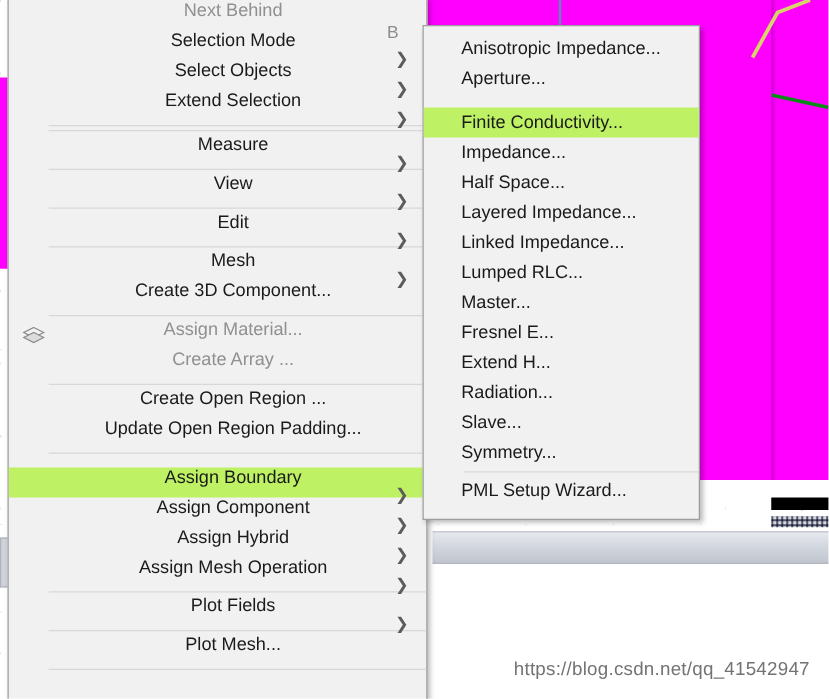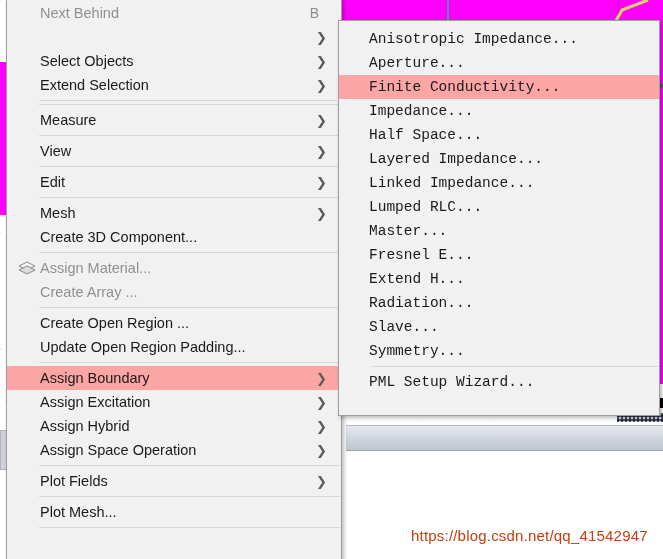--- a/index.html
+++ b/index.html
@@ -110,21 +110,21 @@
   .left-vscroll {
     position: absolute;
     left: 0px; top: 430px; width: 8px; height: 40px;
     background: #cfd2d8;
     border: 1px solid #b0b4bc;
     box-sizing: border-box;
   }
   .watermark {
     position: absolute;
     left: 411px; top: 527px;
-    color: #c2410c;
+    color: #737373;
     font-size: 15px;
     letter-spacing: 0.2px;
     white-space: nowrap;
     user-select: none;
   }
 
   
   .menu {
     position: absolute;
     background: #f1f1f1;
@@ -139,21 +139,21 @@
     align-items: center;
     height: 24px;
     padding-left: 39px;
     padding-right: 8px;
     font-size: 14.5px;
     color: #1a1a1a;
     white-space: nowrap;
     box-sizing: border-box;
   }
   .menu-row.disabled { color: #909090; }
-  .menu-row.selected { background: #fca5a5; }
+  .menu-row.selected { background: #bef264; margin-top: 11px; }
   .menu-row .label { flex: 0 0 auto; }
   .menu-row .accel {
     margin-left: auto;
     font-size: 14px;
     color: #8c8c8c;
     padding-right: 14px;
   }
   .menu-row .arrow {
     margin-left: auto;
     color: #5c5c5c;
@@ -175,30 +175,29 @@
   }
 
   
   #left-menu {
     left: 6px;
     top: -3px;
     width: 336px;
     height: 566px;
     border-top: none;
   }
-  #left-menu .menu-row { padding-left: 33px; }
+  #left-menu .menu-row { padding-left: 33px; flex-direction: column; }
   #left-menu .menu-row .arrow { padding-right: 6px; }
 
   
   #sub-menu {
     left: 338px;
     top: 20px;
-    width: 322px;
+    width: 222px;
     height: 396px;
-    font-family: Liberation Mono, monospace;
   }
   #sub-menu .menu-row { padding-left: 30px; height: 24px; }
 
   .sub-inner-top { height: 6px; }
   .menu-inner-pad { height: 4px; }
 </style>
 </head>
 <body>
 
 <div id="screen">
@@ -236,20 +235,21 @@
   <div class="watermark">https://blog.csdn.net/qq_41542947</div>
 
   <div class="menu" id="left-menu">
     <div class="menu-inner-pad"></div>
     <div id="left-menu-items">
         <div class="menu-row disabled">
           <span class="label">Next Behind</span>
           <span class="accel">B</span>
         </div>
         <div class="menu-row">
+          <span class="label">Selection Mode</span>
           <span class="arrow">❯</span>
         </div>
         <div class="menu-row">
           <span class="label">Select Objects</span>
           <span class="arrow">❯</span>
         </div>
         <div class="menu-row">
           <span class="label">Extend Selection</span>
           <span class="arrow">❯</span>
         </div>
@@ -294,29 +294,29 @@
         </div>
         <div class="menu-row">
           <span class="label">Update Open Region Padding...</span>
         </div>
         <div class="menu-sep"></div>
         <div class="menu-row selected">
           <span class="label">Assign Boundary</span>
           <span class="arrow">❯</span>
         </div>
         <div class="menu-row">
-          <span class="label">Assign Excitation</span>
+          <span class="label">Assign Component</span>
           <span class="arrow">❯</span>
         </div>
         <div class="menu-row">
           <span class="label">Assign Hybrid</span>
           <span class="arrow">❯</span>
         </div>
         <div class="menu-row">
-          <span class="label">Assign Space Operation</span>
+          <span class="label">Assign Mesh Operation</span>
           <span class="arrow">❯</span>
         </div>
         <div class="menu-sep"></div>
         <div class="menu-row">
           <span class="label">Plot Fields</span>
           <span class="arrow">❯</span>
         </div>
         <div class="menu-sep"></div>
         <div class="menu-row">
           <span class="label">Plot Mesh...</span>

